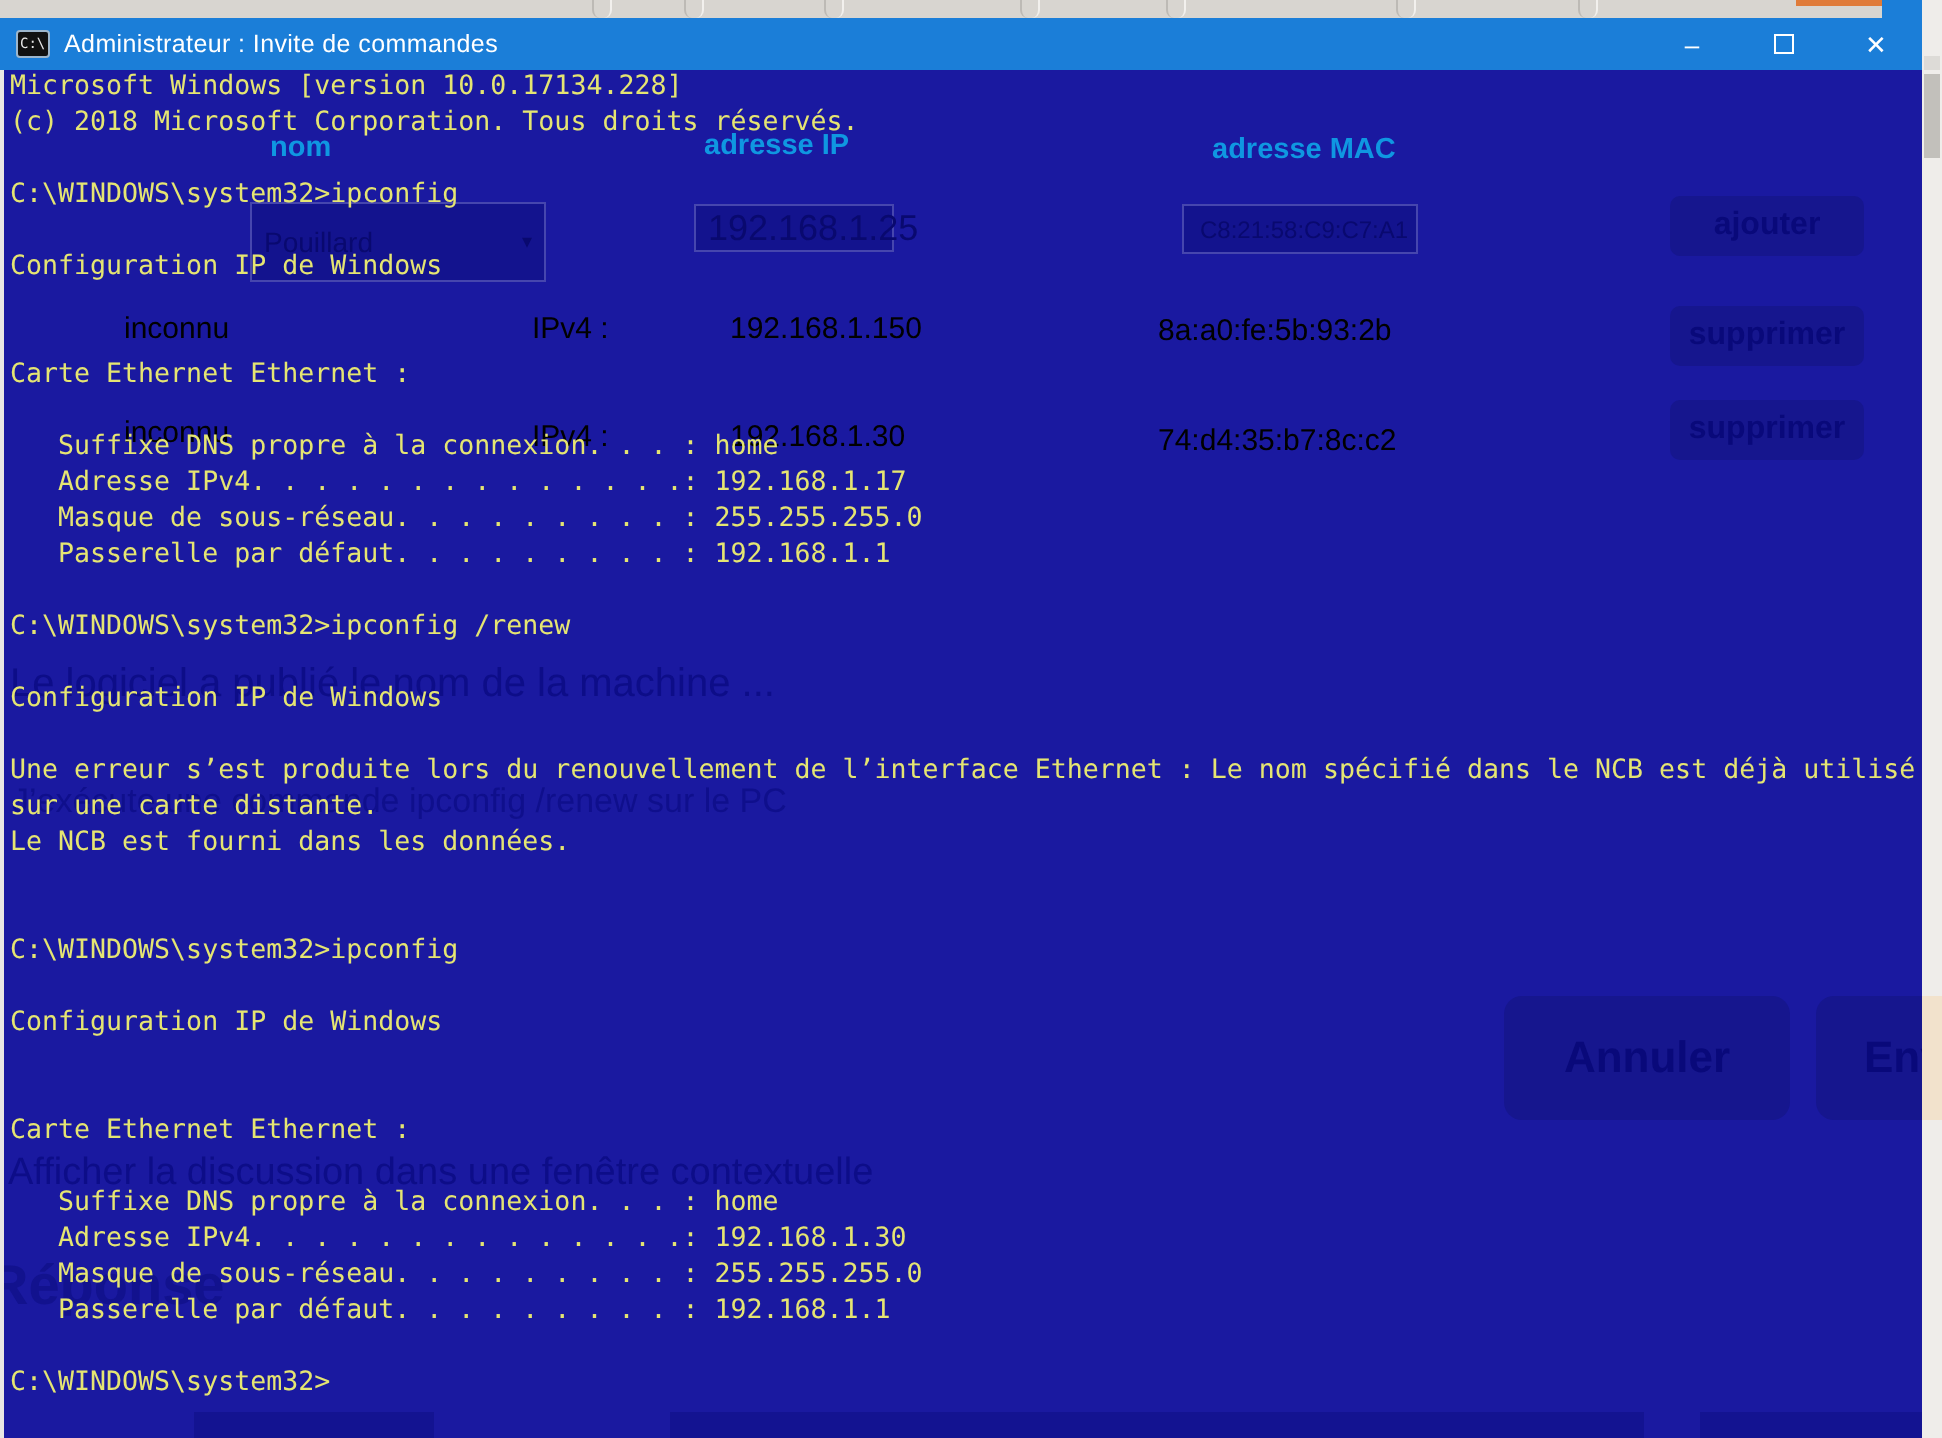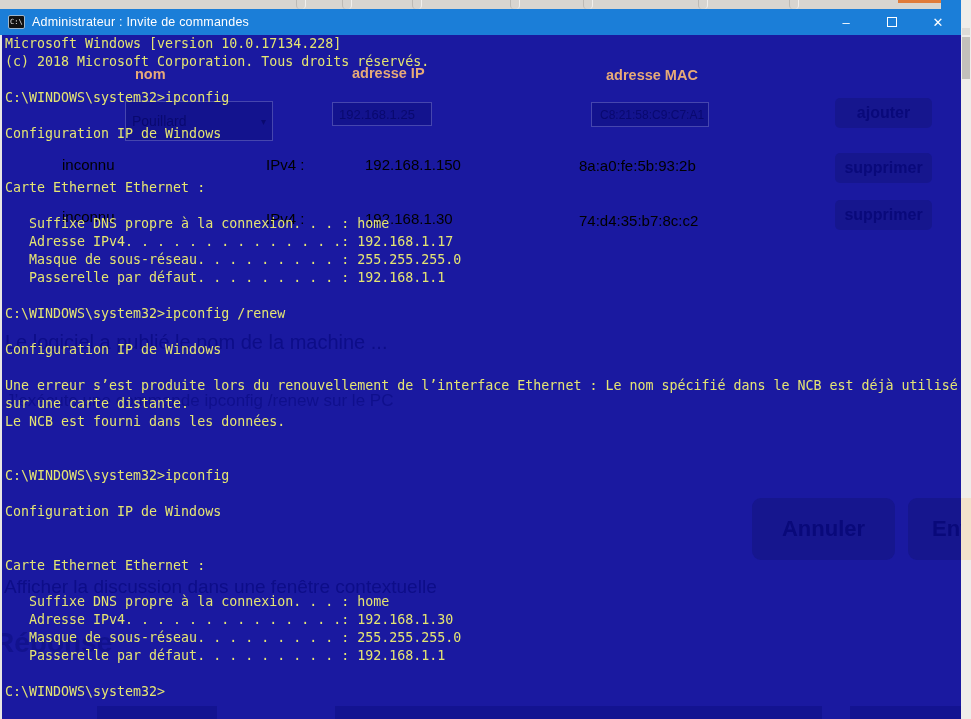--- a/index.html
+++ b/index.html
@@ -25,21 +25,21 @@
   .win-controls { margin-left:auto; display:flex; height:26px; }
   .win-btn { width:46px; height:26px; display:flex; align-items:center; justify-content:center;
              font-size:13px; color:#fff; }
   .max-box { width:10px; height:10px; border:1px solid #fff; display:inline-block; }
 
   
   .terminal { position:absolute; left:2px; top:35px; width:959px; height:684px;
               background:#1a19a0; overflow:hidden; }
 
   
-  .ghost { position:absolute; color:#fdba74; }
+  .ghost { position:absolute; color:#0ea5e9; }
   .ghost-layer { position:absolute; inset:0; z-index:1; }
   .g-header { font-size:14.5px; font-weight:bold; opacity:.9; }
   .g-box { position:absolute; border:1px solid #4646ae; background:rgba(10,10,110,0.35);
            color:#09096f; display:flex; align-items:center; }
   .g-btn { position:absolute; background:#16168e; color:#09097a; font-weight:bold;
            display:flex; align-items:center; justify-content:center; }
   .g-btn.small { width:97px; height:30px; border-radius:5px; font-size:16px; }
   .g-btn.big { border-radius:9px; font-size:22px; }
   .g-text { position:absolute; font-size:15px;text-align:right; }
   .g-big { position:absolute; font-size:19px; color:#0d0d88; white-space:nowrap; }
@@ -91,21 +91,21 @@
     <div class="ghost-layer">
 
       <div class="ghost g-header" style="left:133px; top:31px">nom</div>
       <div class="ghost g-header" style="left:350px; top:30px">adresse IP</div>
       <div class="ghost g-header" style="left:604px; top:32px">adresse MAC</div>
 
       <div class="g-box" style="left:123px; top:66px; width:148px; height:40px; padding:16px 6px; font-size:14px;">
         <span>Pouillard</span>
         <span style="margin-left:auto; font-size:10px;">▾</span>
       </div>
-      <div class="g-box" style="left:330px; top:67px; width:100px; height:24px; padding:0 6px; font-size:13px;">
+      <div class="g-box" style="left:345px; top:67px; width:100px; height:24px; padding:0 6px; font-size:18px;">
         <span>192.168.1.25</span>
       </div>
       <div class="g-box" style="left:589px; top:67px; width:118px; height:25px; padding:0 8px; font-size:12px;">
         <span>C8:21:58:C9:C7:A1</span>
       </div>
       <div class="g-btn small" style="left:833px; top:63px;">ajouter</div>
 
       <div class="g-text" style="left:60px; top:121px">inconnu</div>
       <div class="g-text" style="left:264px; top:121px">IPv4 :</div>
       <div class="g-text" style="left:363px; top:121px">192.168.1.150</div>

